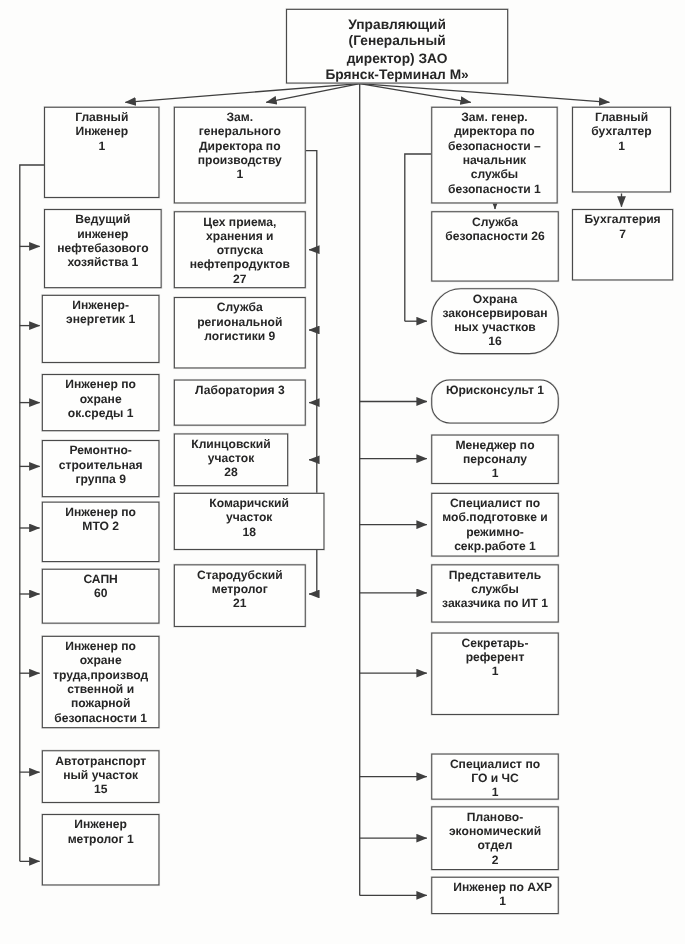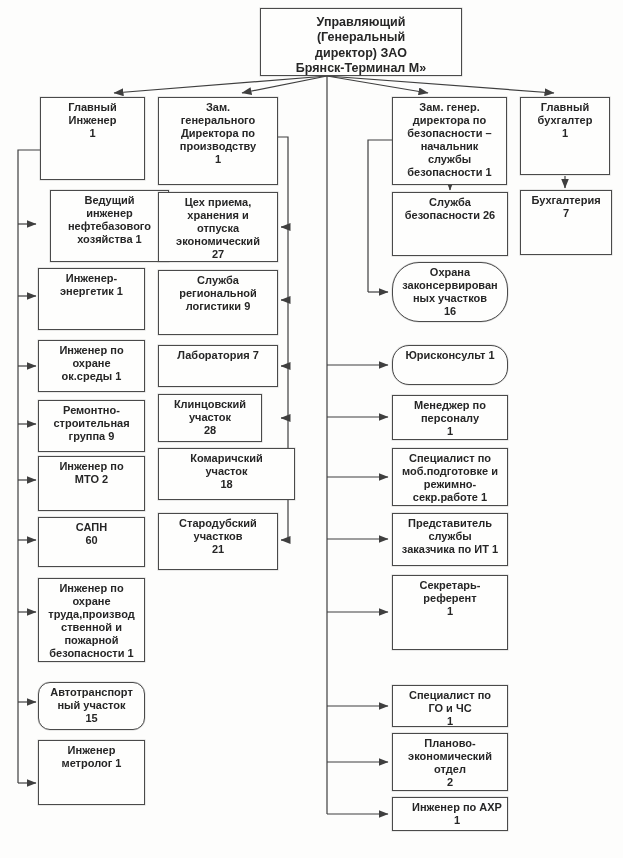--- a/index.html
+++ b/index.html
@@ -18,21 +18,20 @@
     border:1px solid #4a4a4a;
     background:#fefefd;
     color:#262626;
     font-weight:bold;
     font-size:11px;
     line-height:1.18;
     text-align:center;
     padding:3px 2px;
     display:flex;
     flex-direction:column;
-    align-items:center;
     justify-content:flex-start;
     box-shadow:0 0 0 0.5px rgba(90,90,90,.25);
   }
   .box .lbl{white-space:pre-line;}
   .box .cnt{white-space:pre-line;}
   .box.root{font-size:12.5px;line-height:1.22;padding-top:6px;}
 </style>
 </head>
 <body>
 
@@ -116,21 +115,21 @@
 службы
 безопасности 1</div>
     <div class="cnt"></div>
   </div>
   <div class="box" style="left:520px;top:97px;width:90px;height:78px;">
     <div class="lbl">Главный
 бухгалтер</div>
     <div class="cnt">1</div>
   </div>
 
-  <div class="box" style="left:50px;top:190px;width:119px;height:72px;">
+  <div class="box" style="left:40px;top:190px;width:107px;height:72px;">
     <div class="lbl">Ведущий
 инженер
 нефтебазового
 хозяйства 1</div>
   </div>
   <div class="box" style="left:38px;top:268px;width:107px;height:62px;">
     <div class="lbl">Инженер-
 энергетик 1</div>
   </div>
   <div class="box" style="left:38px;top:340px;width:107px;height:52px;">
@@ -152,58 +151,58 @@
     <div class="cnt">60</div>
   </div>
   <div class="box" style="left:38px;top:578px;width:107px;height:84px;">
     <div class="lbl">Инженер по
 охране
 труда,производ
 ственной и
 пожарной
 безопасности 1</div>
   </div>
-  <div class="box" style="left:38px;top:682px;width:107px;height:48px;border-radius:12px;">
+  <div class="box" style="left:38px;top:682px;width:107px;height:48px;">
     <div class="lbl">Автотранспорт
 ный участок</div>
     <div class="cnt">15</div>
   </div>
   <div class="box" style="left:38px;top:740px;width:107px;height:65px;">
     <div class="lbl">Инженер
 метролог 1</div>
   </div>
 
   <div class="box" style="left:158px;top:192px;width:120px;height:70px;">
     <div class="lbl">Цех приема,
 хранения и
 отпуска
-экономический</div>
+нефтепродуктов</div>
     <div class="cnt">27</div>
   </div>
   <div class="box" style="left:158px;top:270px;width:120px;height:65px;">
     <div class="lbl">Служба
 региональной
 логистики 9</div>
   </div>
   <div class="box" style="left:158px;top:345px;width:120px;height:42px;">
-    <div class="lbl">Лаборатория 7</div>
+    <div class="lbl">Лаборатория 3</div>
   </div>
   <div class="box" style="left:158px;top:394px;width:104px;height:48px;">
     <div class="lbl">Клинцовский
 участок</div>
     <div class="cnt">28</div>
   </div>
   <div class="box" style="left:158px;top:448px;width:137px;height:52px;">
     <div class="lbl">Комаричский
 участок</div>
     <div class="cnt">18</div>
   </div>
   <div class="box" style="left:158px;top:513px;width:120px;height:57px;">
     <div class="lbl">Стародубский
-участков</div>
+метролог</div>
     <div class="cnt">21</div>
   </div>
 
   <div class="box" style="left:392px;top:192px;width:116px;height:64px;">
     <div class="lbl">Служба
 безопасности 26</div>
   </div>
   <div class="box" style="left:392px;top:262px;width:116px;height:60px;border-radius:27px;">
     <div class="lbl">Охрана
 законсервирован

